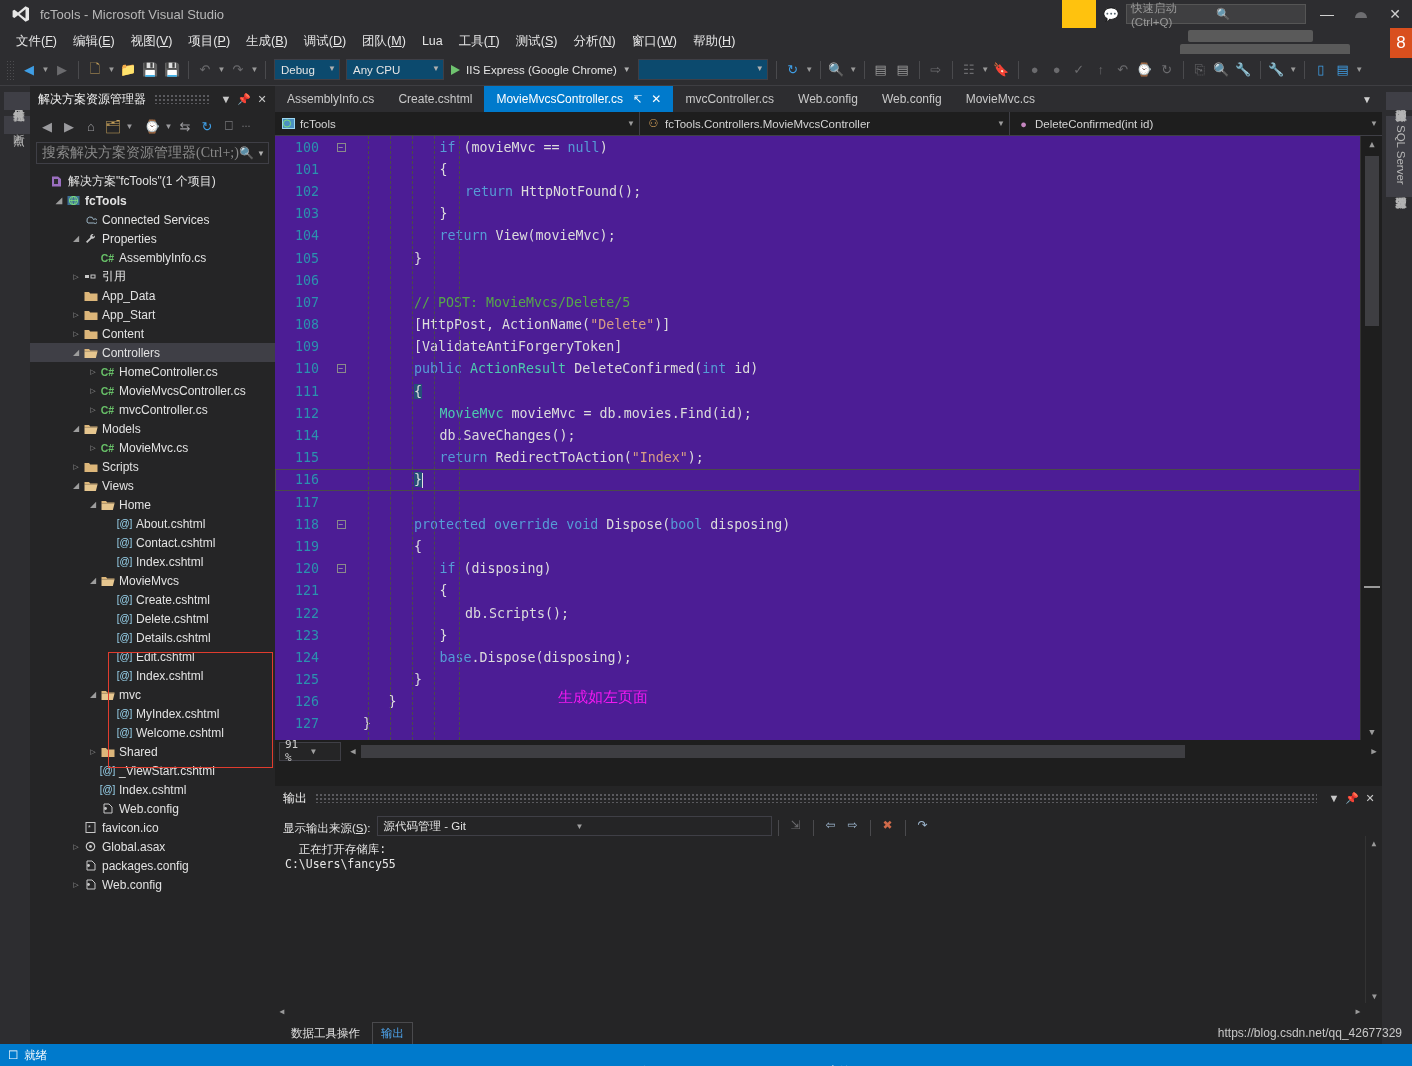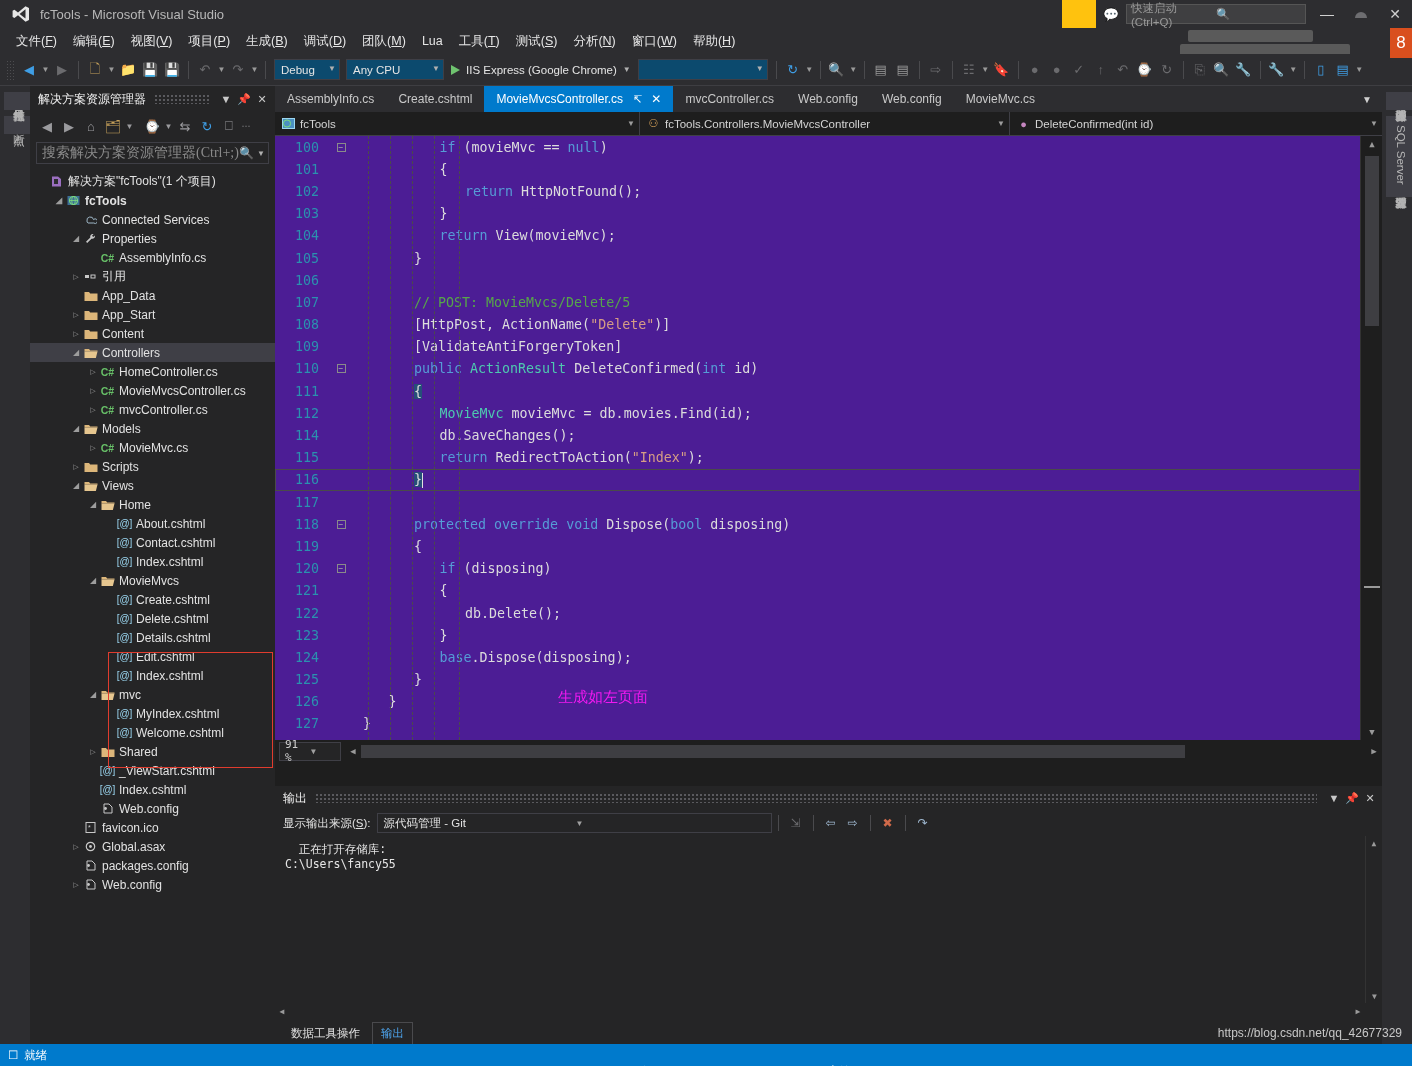--- a/index.html
+++ b/index.html
@@ -180,21 +180,21 @@
   
   .outpanel{
     position:absolute;left:275px;top:786px;width:1107px;height:260px;background:#252526;
     display:flex;flex-direction:column;
   }
   .out-header{height:24px;display:flex;align-items:center;padding:0 3px 0 8px;}
   .out-title{font-size:12px;color:#f1f1f1;}
   .out-dots{flex:1;height:10px;margin:0 8px;
     background-image:radial-gradient(#5a5a5e 1px, transparent 1px);background-size:4px 4px;background-position:0 4px;}
   .out-hbtn{width:18px;height:20px;display:flex;align-items:center;justify-content:center;font-size:11px;color:#c8c8c8;}
-  .out-toolbar{height:26px;display:flex;align-items:center;padding-left:8px;}
+  .out-toolbar{height:26px;display:flex;align-items:flex-end;padding-left:8px;}
   .out-lbl{font-size:11.5px;color:#e2e2e2;white-space:nowrap;margin-right:6px;}
   .out-lbl u{text-decoration:underline;}
   .out-combo{width:395px;height:20px;background:#252526;border:1px solid #3f3f46;display:flex;align-items:center;padding:0 3px 0 6px;}
   .out-combo span{flex:1;font-size:11.5px;color:#e2e2e2;}
   .out-combo .cc{font-size:8px;color:#a0a0a0;}
   .ot-sep{width:1px;height:16px;background:#4a4a4d;margin:0 6px;}
   .ot-ico{width:22px;height:22px;display:flex;align-items:center;justify-content:center;font-size:12px;color:#9fb8d0;}
   .ot-ico.dim{color:#6b6b6e;}
   .out-body{flex:1;background:#252526;position:relative;
     font-family:"DejaVu Sans Mono","Liberation Mono",monospace;font-size:11.5px;color:#e6e6e6;
@@ -770,21 +770,21 @@
           <div class="cline"><span class="lnum">111</span><span class="gut"></span><span class="ctext" style="padding-left: 61px;"><span class="pl selbg">{</span></span></div>
           <div class="cline"><span class="lnum">112</span><span class="gut"></span><span class="ctext" style="padding-left: 86.5px;"><span class="typ">MovieMvc</span><span class="pl"> movieMvc = db.movies.Find(id);</span></span></div>
           <div class="cline"><span class="lnum">114</span><span class="gut"></span><span class="ctext" style="padding-left: 86.5px;"><span class="pl">db.SaveChanges();</span></span></div>
           <div class="cline"><span class="lnum">115</span><span class="gut"></span><span class="ctext" style="padding-left: 86.5px;"><span class="kw">return</span><span class="pl"> RedirectToAction(</span><span class="str">"Index"</span><span class="pl">);</span></span></div>
           <div class="cline cur"><span class="lnum">116</span><span class="gut"></span><span class="ctext" style="padding-left: 61px;"><span class="pl selbg">}</span><span style="display: inline-block; width: 1px; height: 15px; background: rgb(224, 224, 224); vertical-align: middle;"></span></span></div>
           <div class="cline"><span class="lnum">117</span><span class="gut"></span><span class="ctext" style="padding-left: 10px;"></span></div>
           <div class="cline"><span class="lnum">118</span><span class="gut"><span class="box">−</span></span><span class="ctext" style="padding-left: 61px;"><span class="kw">protected</span><span class="pl"> </span><span class="kw">override</span><span class="pl"> </span><span class="kw">void</span><span class="pl"> Dispose(</span><span class="kw">bool</span><span class="pl"> disposing)</span></span></div>
           <div class="cline"><span class="lnum">119</span><span class="gut"></span><span class="ctext" style="padding-left: 61px;"><span class="pl">{</span></span></div>
           <div class="cline"><span class="lnum">120</span><span class="gut"><span class="box">−</span></span><span class="ctext" style="padding-left: 86.5px;"><span class="kw">if</span><span class="pl"> (disposing)</span></span></div>
           <div class="cline"><span class="lnum">121</span><span class="gut"></span><span class="ctext" style="padding-left: 86.5px;"><span class="pl">{</span></span></div>
-          <div class="cline"><span class="lnum">122</span><span class="gut"></span><span class="ctext" style="padding-left: 112px;"><span class="pl">db.Delete();</span></span></div>
+          <div class="cline"><span class="lnum">122</span><span class="gut"></span><span class="ctext" style="padding-left: 112px;"><span class="pl">db.Scripts();</span></span></div>
           <div class="cline"><span class="lnum">123</span><span class="gut"></span><span class="ctext" style="padding-left: 86.5px;"><span class="pl">}</span></span></div>
           <div class="cline"><span class="lnum">124</span><span class="gut"></span><span class="ctext" style="padding-left: 86.5px;"><span class="kw">base</span><span class="pl">.Dispose(disposing);</span></span></div>
           <div class="cline"><span class="lnum">125</span><span class="gut"></span><span class="ctext" style="padding-left: 61px;"><span class="pl">}</span></span></div>
           <div class="cline"><span class="lnum">126</span><span class="gut"></span><span class="ctext" style="padding-left: 35.5px;"><span class="pl">}</span></span></div>
           <div class="cline"><span class="lnum">127</span><span class="gut"></span><span class="ctext" style="padding-left: 10px;"><span class="pl">}</span></span></div>
         </div>
       <div class="vline" style="left: 93px; top: 0px; bottom: 22px;"></div>
         <div class="vline" style="left: 115px; top: 0px; bottom: 22px;"></div>
         <div class="vline" style="left: 137px; top: 0px; bottom: 22px;"></div>
         <div class="vline" style="left: 159px; top: 0px; bottom: 22px;"></div>

